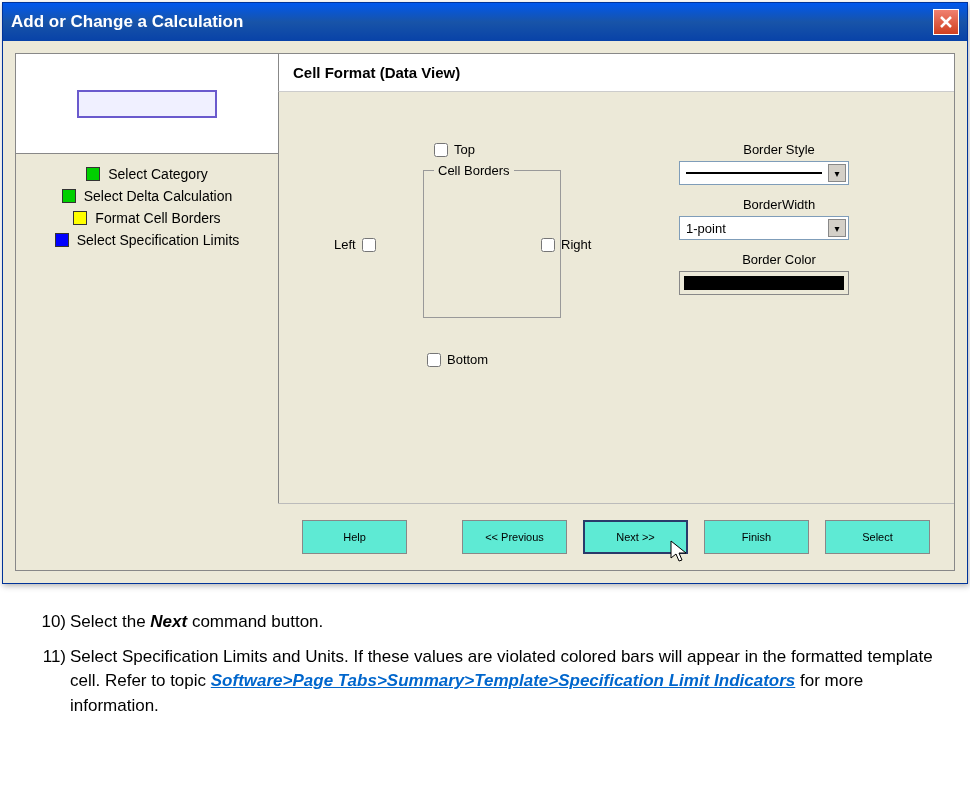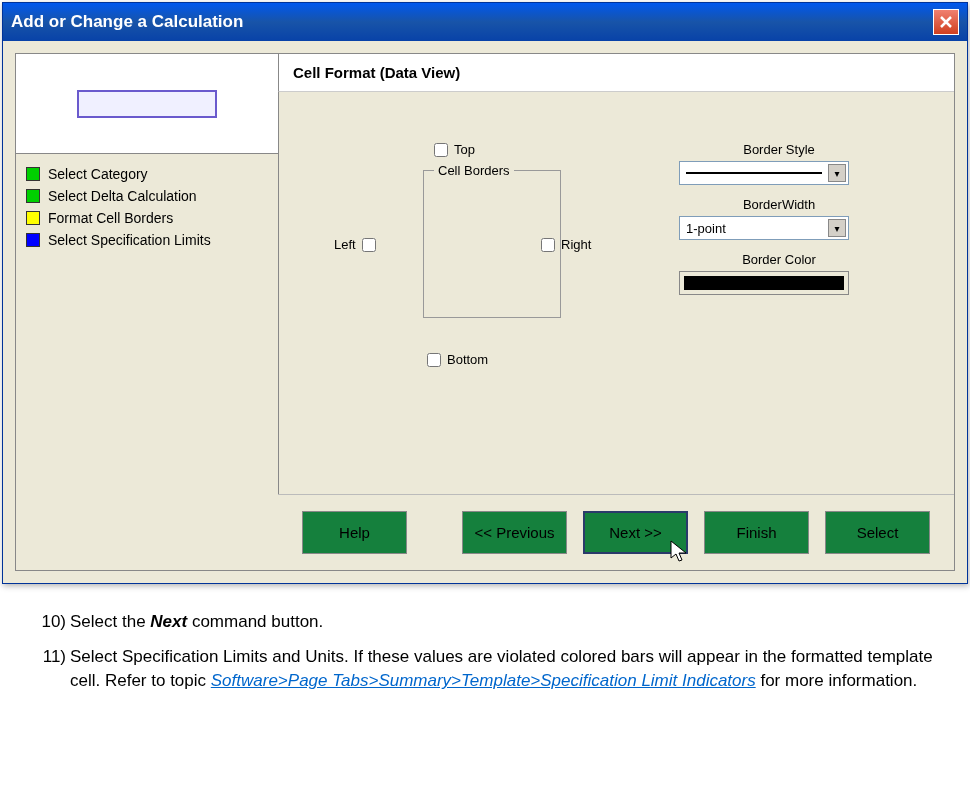--- a/index.html
+++ b/index.html
@@ -24,21 +24,21 @@
     .left-col { width: 262px; display: flex; flex-direction: column; }
     .preview-box { height: 100px; background: #fff; border-bottom: 1px solid #888; display: flex; align-items: center; justify-content: center; }
     .preview-swatch { width: 140px; height: 28px; border: 2px solid #6a5acd; background: #f0f0ff; }
     
     .steps { padding: 12px 10px; background: #ece9d8; flex-grow: 1; }
     .step { display: flex; align-items: center; gap: 8px; margin-bottom: 6px; font-size: 14px; }
     .sq { width: 14px; height: 14px; border: 1px solid #333; }
     .sq-green { background: #00d000; }
     .sq-yellow { background: #ffff00; }
     .sq-blue  { background: #0000ff; }
-    .current-step { color: #000; cursor: pointer; }
+    .current-step { color: #000; cursor: pointer; justify-content: center; }
     
     .right-col { flex: 1; display: flex; flex-direction: column; }
     .content-head { background: #fff; border-left: 1px solid #888; border-bottom: 1px solid #ccc; padding: 10px 14px; font-weight: bold; font-size: 15px; }
     .content-area { flex: 1; border-left: 1px solid #888; background: #ece9d8; padding: 50px 30px 30px 30px; display: flex; gap: 70px; align-items: flex-start; }
     
     .borders-group { position: relative; width: 300px; height: 220px; }
     .cb-top    { position: absolute; top: 0; left: 125px; }
     .cb-left   { position: absolute; top: 95px; left: 25px; }
     .cb-right  { position: absolute; top: 95px; left: 232px; }
     .cb-bottom { position: absolute; top: 185px; left: 118px; margin-top: 25px; }
@@ -50,30 +50,30 @@
     .props { width: 200px; display: flex; flex-direction: column; gap: 12px; }
     .prop-label { font-size: 13px; margin-bottom: 4px; text-align: center; }
     .combo { width: 170px; height: 24px; border: 1px solid #7f9db9; background: #fff; display: flex; align-items: center; justify-content: space-between; padding: 0 2px 0 6px; font-size: 13px; }
     .combo .arrow { width: 18px; height: 18px; background: #d4d0c8; border: 1px solid #888; display: flex; align-items: center; justify-content: center; font-size: 10px; }
     .style-line { height: 2px; background: #000; flex: 1; margin-right: 6px; }
     .color-swatch { width: 170px; height: 24px; border: 1px solid #888; padding: 4px; background: #ece9d8; }
     .color-swatch-inner { width: 100%; height: 100%; background: #000; }
     
     .btnbar { display: flex; justify-content: flex-end; gap: 16px; padding: 16px 24px; border-top: 1px solid #bbb; }
     .btnbar .gap { flex: 1; }
-    .wbtn { min-width: 105px; height: 43px; border: 1px solid #888; background: #15803d; font-size: 15px; cursor: pointer; }
+    .wbtn { min-width: 105px; height: 34px; border: 1px solid #888; background: #5eead4; font-size: 11px; cursor: pointer; }
     .wbtn.primary { border: 2px solid #2a3a6a; position: relative; }
     .cursor-svg { position: absolute; right: -6px; bottom: -14px; }
     
     .instructions { padding: 24px 28px 20px 36px; font-size: 17px; line-height: 1.45; }
     .instructions ol { list-style: none; }
     .instructions li { display: flex; margin-bottom: 10px; }
     .num { width: 30px; flex-shrink: 0; text-align: right; margin-right: 4px; }
     .txt { flex: 1; }
-    .link { color: #0066cc; font-style: italic; font-weight: normal; text-decoration: underline; cursor: pointer; }
+    .link { color: #0066cc; font-style: italic; font-weight: bold; text-decoration: underline; cursor: pointer; }
   </style>
 </head>
 <body>
 
 <div class="window">
   <div class="titlebar">
     <span>Add or Change a Calculation</span>
     <div class="close-btn">
       <svg width="14" height="14" viewBox="0 0 14 14">
           <path d="M2 2 L12 12 M12 2 L2 12" stroke="#fff" stroke-width="2.5"></path>

